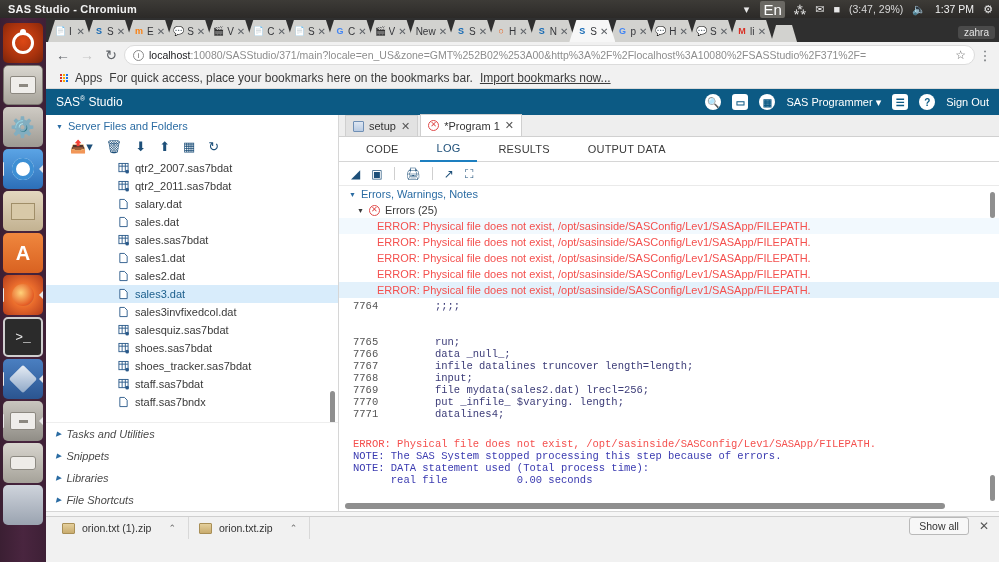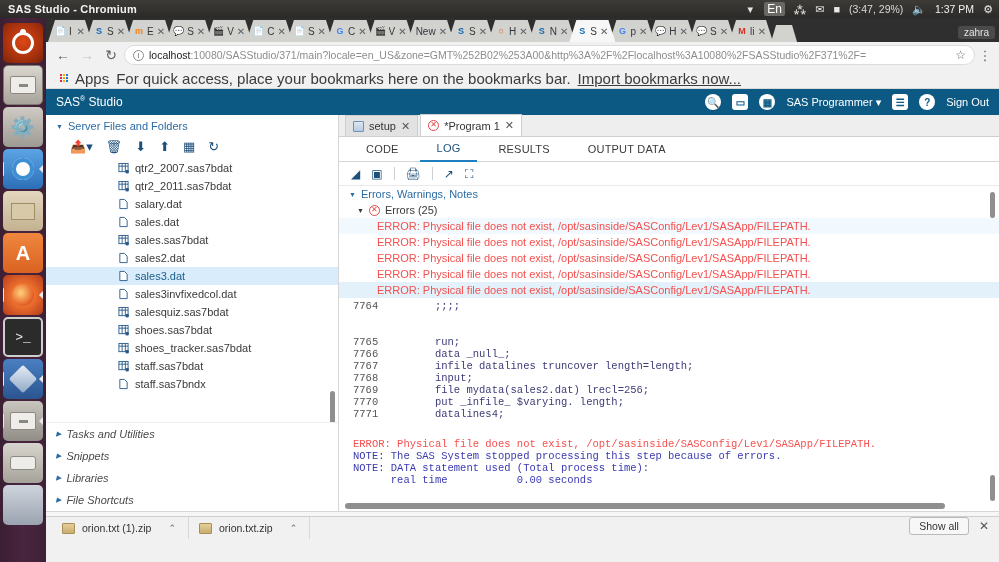--- a/index.html
+++ b/index.html
@@ -13,21 +13,21 @@
   
   #ubuntu-panel {
     position: absolute; top: 0; left: 0; width: 999px; height: 18px;
     background: linear-gradient(to bottom, #3d3b37, #2c2a28);
     display: flex; align-items: center;
     color: #f2f2f2; font-size: 11px; font-weight: bold;
   }
   #ubuntu-panel .win-title { padding-left: 8px; letter-spacing: .2px; }
   #ubuntu-panel .tray { margin-left: auto; display: flex; align-items: center; gap: 9px; padding-right: 6px; font-weight: normal; font-size: 10.5px; }
   .tray-ico { display:inline-block; font-size: 11px; line-height: 1; color: #e8e8e8; }
-  .lang-box { background: #6a6863; border-radius: 2px; padding: 0 3px; font-size: 12px; color:#fff; }
+  .lang-box { background: #6a6863; border-radius: 2px; padding: 0 3px; font-size: 15px; color:#fff; }
   .batt-pct { color: #d8d8d8; }
 
   
   #launcher {
     position: absolute; top: 18px; left: 0; width: 46px; height: 544px;
     background: linear-gradient(to right,#3b1f33 0%, #49253f 50%, #3e2036 100%);
     padding-top: 3px;
   }
   .lnch { width: 40px; height: 40px; margin: 2px 3px; border-radius: 5px;
           position: relative; display:flex; align-items:center; justify-content:center;
@@ -93,21 +93,21 @@
   #omnibox { flex:1; height:20px; background:#fff; border:1px solid #dcdcdc; border-radius:11px;
              display:flex; align-items:center; padding:0 8px; gap:5px; overflow:hidden; }
   #omnibox .infoi { width:11px;height:11px;border:1px solid #8a8a8a;border-radius:50%;
                     font-size:8px; line-height:9px; text-align:center; color:#6a6a6a; flex:none; }
   #omnibox .urltext { font-size:10.5px; color:#8d8d8d; white-space:nowrap; overflow:hidden; }
   #omnibox .urltext b { color:#202124; font-weight:normal; }
   .star-btn { font-size:12px; color:#6a6a6a; padding-left:4px; }
   .menu-btn { font-size:13px; color:#5f6368; width:16px; text-align:center; }
 
   #bookmarks { height:21px; background:#f1f1f1; border-bottom:1px solid #dadada;
-               display:flex; align-items:center; gap:7px; padding-left:14px; font-size:15px; color:#3c3c3c;}
+               display:flex; align-items:center; gap:7px; padding-left:14px; font-size:12px; color:#3c3c3c;}
   .apps-grid { display:grid; grid-template-columns: repeat(3,2px); grid-gap:1px; }
   .apps-grid i { width:2px;height:2px;background:#d93025;display:block; }
   .apps-grid i:nth-child(3n+2){background:#f9ab00;}
   .apps-grid i:nth-child(3n+3){background:#1a73e8;}
   #bookmarks .imp { text-decoration: underline; color:#3c3c3c; }
 
   
   #sas { position:absolute; top:71px; left:0; width:953px; height:444px; background:#fff; }
   #sas-header { height:26px; background:#0c5a84; display:flex; align-items:center;
                 padding:0 10px; color:#fff; font-size:12px; }
@@ -447,20 +447,26 @@
                 <line x1="4.5" y1="1" x2="4.5" y2="10" stroke="#2b5a8a"></line>
                 <line x1="8" y1="1" x2="8" y2="10" stroke="#2b5a8a"></line>
                 <circle cx="10" cy="10" r="2" fill="#2b5a8a"></circle>
               </svg>
               <span>sales.sas7bdat</span>
             </div>
           <div class="frow">
               <svg class="ficon" viewBox="0 0 12 12">
                 <path d="M2 1 h5 l3 3 v7 h-8 z" fill="#fff" stroke="#2b5a8a"></path>
               </svg>
+              <span>sales1.dat</span>
+            </div>
+          <div class="frow">
+              <svg class="ficon" viewBox="0 0 12 12">
+                <path d="M2 1 h5 l3 3 v7 h-8 z" fill="#fff" stroke="#2b5a8a"></path>
+              </svg>
               <span>sales2.dat</span>
             </div>
           <div class="frow sel">
               <svg class="ficon" viewBox="0 0 12 12">
                 <path d="M2 1 h5 l3 3 v7 h-8 z" fill="#fff" stroke="#2b5a8a"></path>
               </svg>
               <span>sales3.dat</span>
             </div>
           <div class="frow">
               <svg class="ficon" viewBox="0 0 12 12">
@@ -598,21 +604,21 @@
           <div class="mono codeline"><span class="ln">7766</span>         <span>data _null_;</span></div>
           <div class="mono codeline"><span class="ln">7767</span>         <span>infile datalines truncover length=length;</span></div>
           <div class="mono codeline"><span class="ln">7768</span>         <span>input;</span></div>
           <div class="mono codeline"><span class="ln">7769</span>         <span>file mydata(sales2.dat) lrecl=256;</span></div>
           <div class="mono codeline"><span class="ln">7770</span>         <span>put _infile_ $varying. length;</span></div>
           <div class="mono codeline"><span class="ln">7771</span>         <span>datalines4;</span></div>
 
           <div class="mono codeline err-mono" style="margin-top:18px">ERROR: Physical file does not exist, /opt/sasinside/SASConfig/Lev1/SASApp/FILEPATH.</div>
           <div class="mono codeline note-mono">NOTE: The SAS System stopped processing this step because of errors.</div>
           <div class="mono codeline note-mono">NOTE: DATA statement used (Total process time):</div>
-          <div class="mono codeline note-mono">      real time           0.00 seconds</div>
+          <div class="mono codeline note-mono">      real file           0.00 seconds</div>
 
           <div id="log-vscroll-top"></div>
           <div id="log-vscroll-bot"></div>
           <div id="log-hscroll"></div>
         </div>
       </div>
     </div>
 
     <div id="sas-status">
       <span><span class="infoi2">i</span><span>Messages: 12</span></span>

